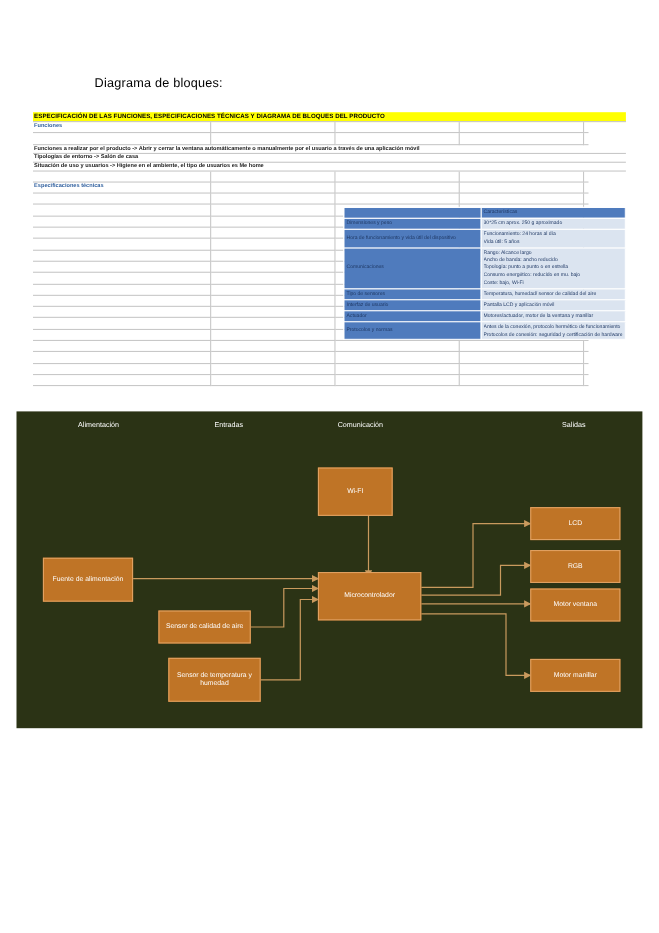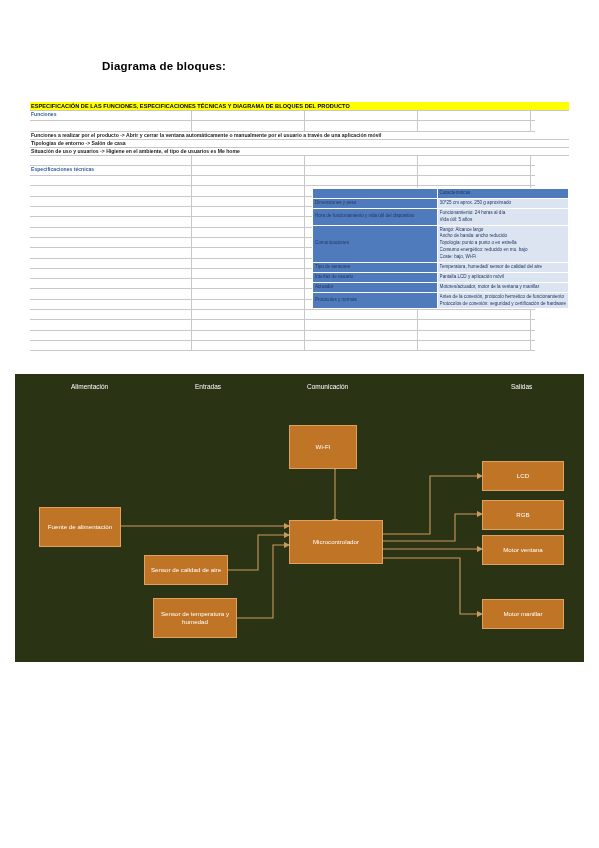--- a/index.html
+++ b/index.html
@@ -4,24 +4,23 @@
 <style>
   html,body{margin:0;padding:0;background:#ffffff;}
   body{
     width:599px;height:848px;position:relative;overflow:hidden;
     font-family:"Liberation Sans", sans-serif;
     -webkit-font-smoothing:antialiased;
   }
 
   
   #doc-title{
-    position:absolute;left:86px;top:60px;
-    font-size:11.5px;font-weight:bold;color:#000;
+    position:absolute;left:86px;top:70px;
+    font-size:11.5px;font-weight:normal;color:#000;
     letter-spacing:.2px;
-    margin-left:16px;
   }
 
   
   #sheet{
     position:absolute;left:30px;top:102px;width:539px;
   }
   .srow{display:flex;width:100%;}
   .scell{
     box-sizing:border-box;
     border-bottom:1px solid #c8c8c8;

